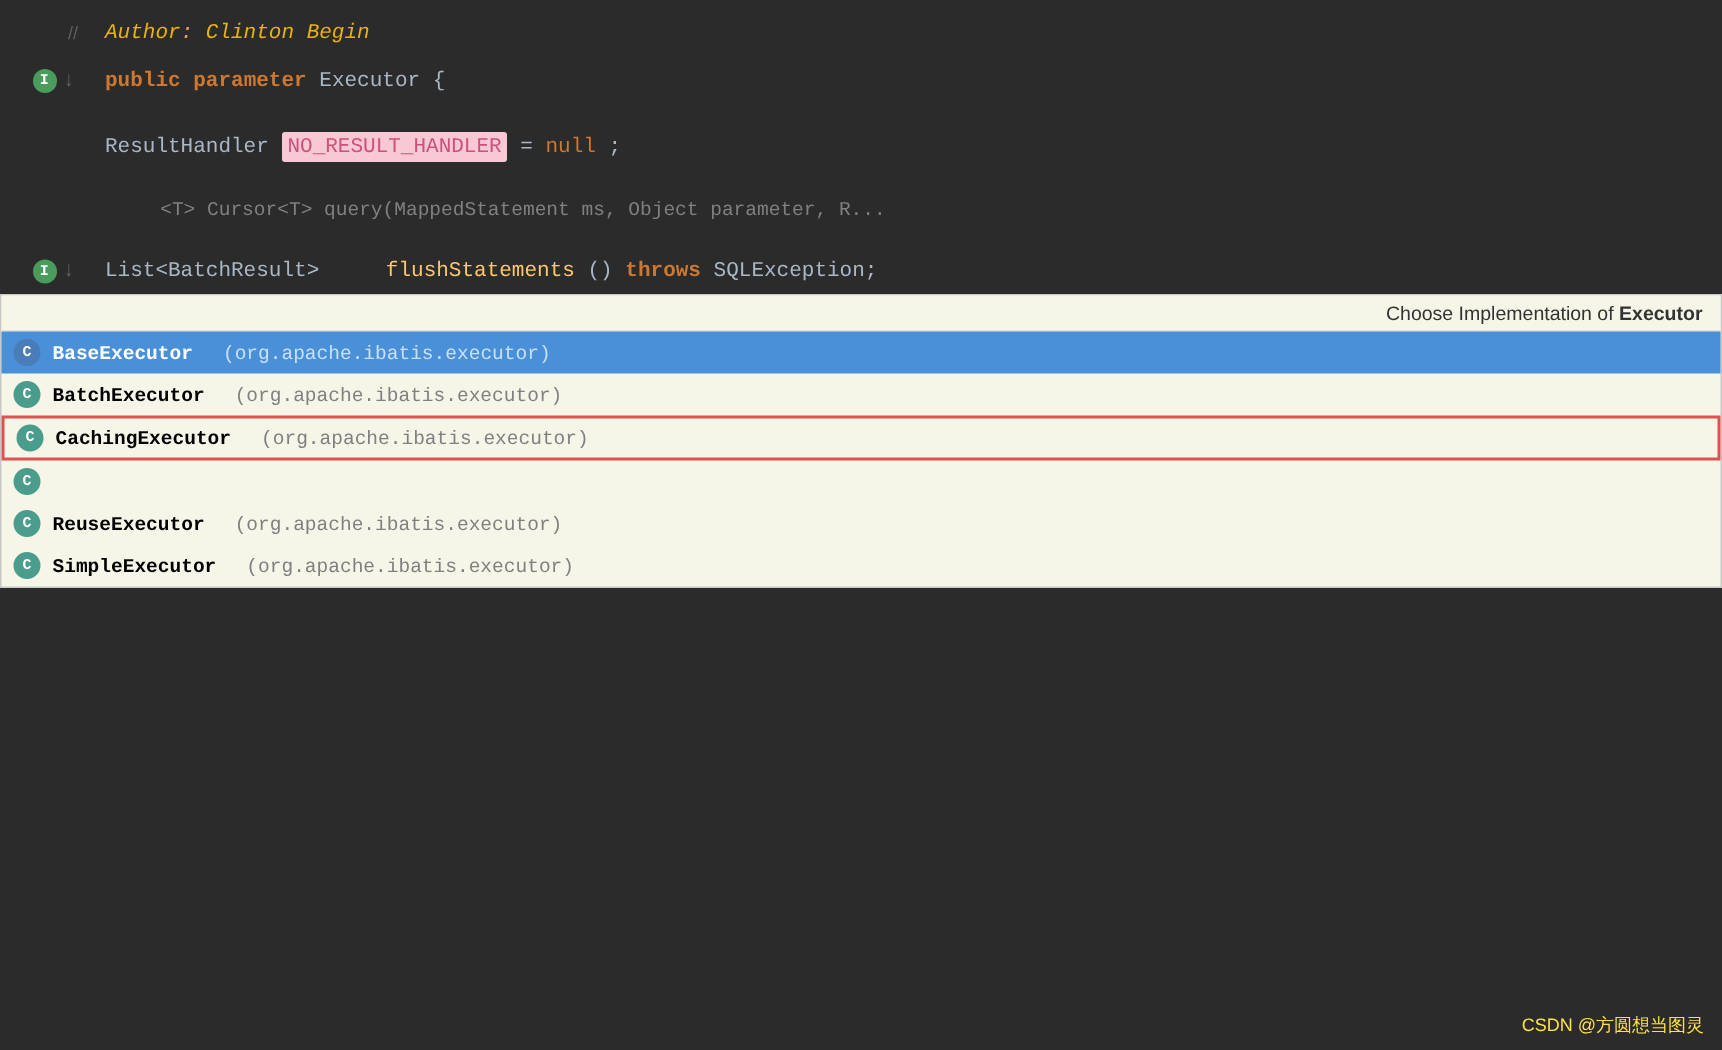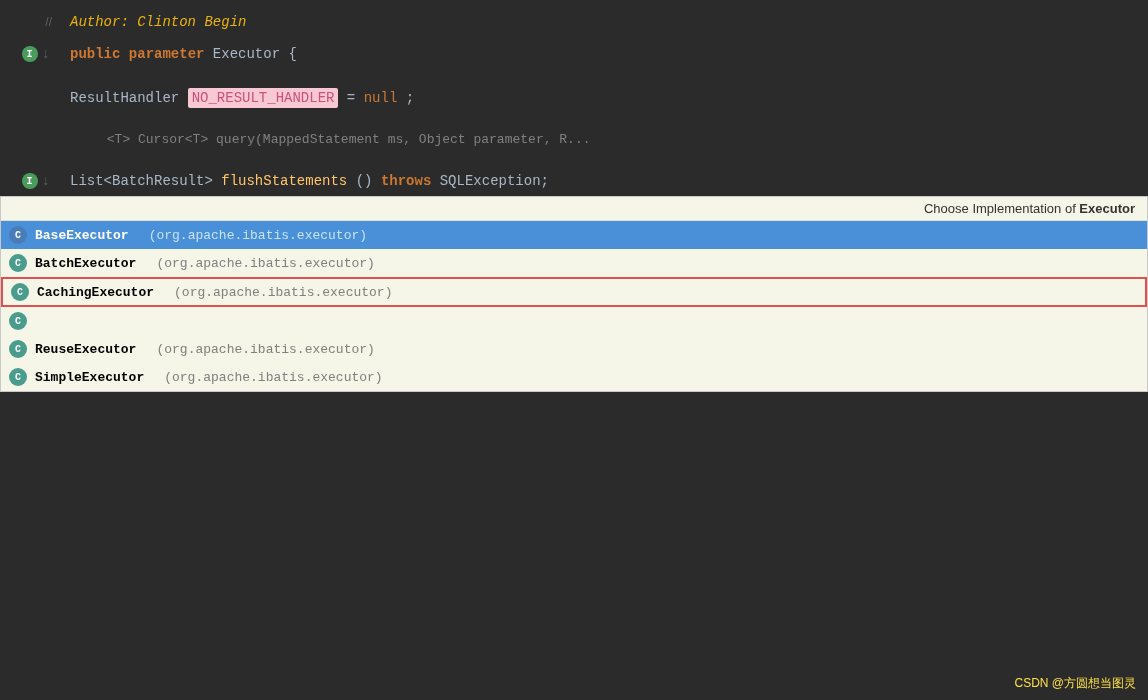--- a/index.html
+++ b/index.html
@@ -70,21 +70,21 @@
       color: #a9b7c6;
       white-space: nowrap;
     }
 
     
     .kw { color: #cc7832; font-weight: bold; }
     .kw-blue { color: #6897bb; }
     .type { color: #a9b7c6; }
     .highlight-pink { background: #f8c8d4; color: #cc527a; padding: 2px 4px; border-radius: 2px; text-align: right; }
     .null-kw { color: #cc7832; font-weight: normal; margin-top: 24px; }
-    .method { color: #ffc66d; }
+    .method { color: #ffc66d; margin-left: 36px; }
     .comment { color: #eab308; font-style: italic; }
     .throws-kw { color: #cc7832; font-weight: bold; }
 
     
     .author-line {
       padding: 8px 0 4px 0;
       background: #2b2b2b;
     }
 
     

